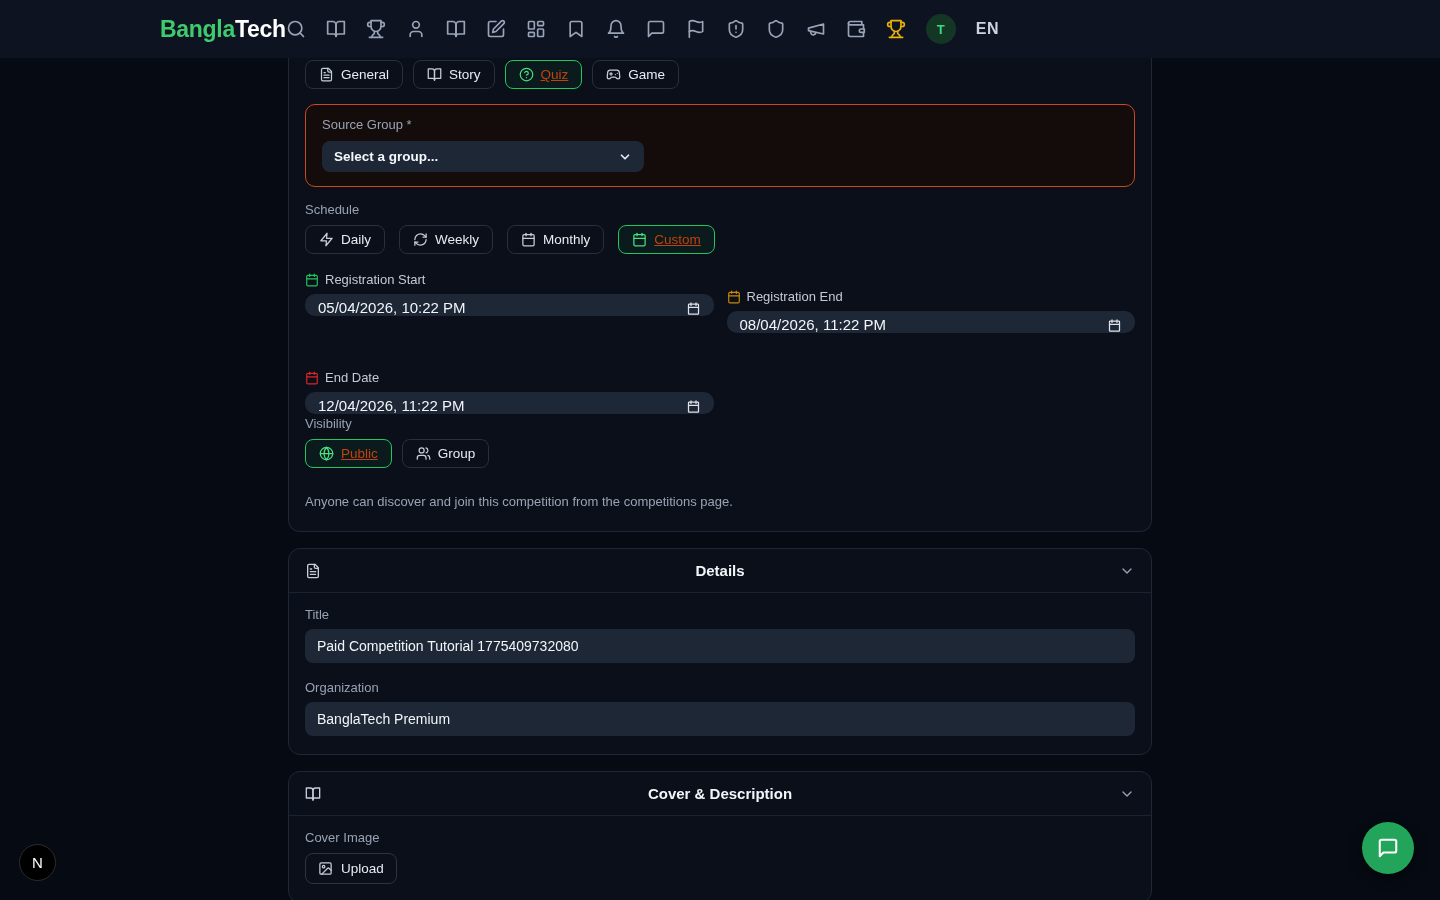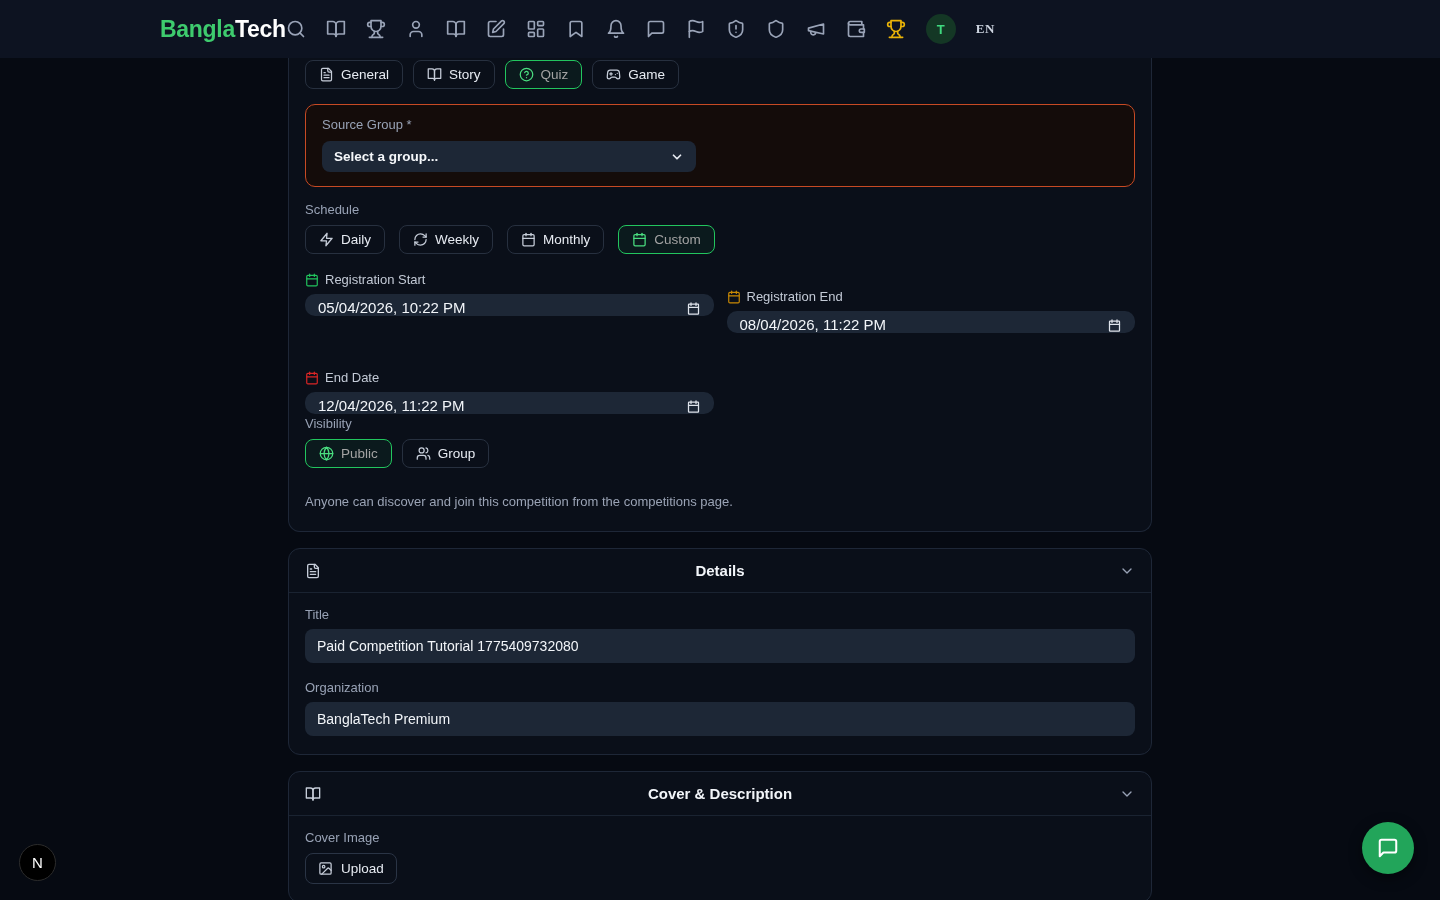--- a/index.html
+++ b/index.html
@@ -24,48 +24,48 @@
   .nav { display: flex; align-items: center; gap: 20px; }
   .nav-btn { display: block; }
   .nav-icon { width: 20px; height: 20px; color: #9aa4b8; }
   .nav-icon.gold { color: #eab308; }
   .avatar {
     width: 30px; height: 30px; border-radius: 50%;
     background: #143725; color: #3fd97f;
     display: flex; align-items: center; justify-content: center;
     font-size: 13px; font-weight: 700; cursor: pointer;
   }
-  .lang { font-size: 13px; font-weight: 700; color: #cdd4e0; letter-spacing: 0.6px; font-family: Liberation Serif, serif; }
+  .lang { font-size: 16px; font-weight: 700; color: #cdd4e0; letter-spacing: 0.6px; }
 
   
   .main { padding-top: 56px; width: 864px; margin-left: 288px; }
   .card { background: #0a0f19; border: 1px solid #1e2737; border-radius: 12px; }
   .card-top { border-top: none; border-radius: 0 0 12px 12px; padding: 4px 16px 22px; }
 
   
   .tabs { display: flex; gap: 10px; }
   .pill {
     display: inline-flex; align-items: center; gap: 7px;
     height: 29px; padding: 0 13px;
     border: 1px solid #27303f; border-radius: 8px;
     background: transparent; color: #e7ebf2; font-size: 13.5px; text-align: center;
   }
   .pill svg { width: 15px; height: 15px; color: #c6cdd9; }
-  .pill.active { border-color: #22c55e; color: #a3a3a3; background: rgba(34,197,94,0.06); }
+  .pill.active { border-color: #22c55e; color: #c2410c; background: rgba(34,197,94,0.06); text-decoration: underline; }
   .pill.active svg { color: #4ade80; }
 
   .field-label { font-size: 13px; color: #98a2b5; }
 
   
   .error-box {
     margin-top: 15px; border: 1px solid #c74a24; background: #140c0a;
     border-radius: 10px; padding: 12px 16px 14px;
   }
   .select {
-    margin-top: 9px; width: 374px; height: 31px;
+    margin-top: 9px; width: 322px; height: 31px;
     background: #1d2736; border-radius: 8px;
     display: flex; align-items: center; justify-content: space-between;
     padding: 0 12px; font-size: 13.5px; font-weight: 700; color: #f5f7fa; cursor: pointer;
   }
   .select svg { width: 14px; height: 14px; color: #e5e9f0; }
 
   .mt-lg { margin-top: 15px; }
   .btn-row { margin-top: 8px; display: flex; gap: 14px; }
 
   

